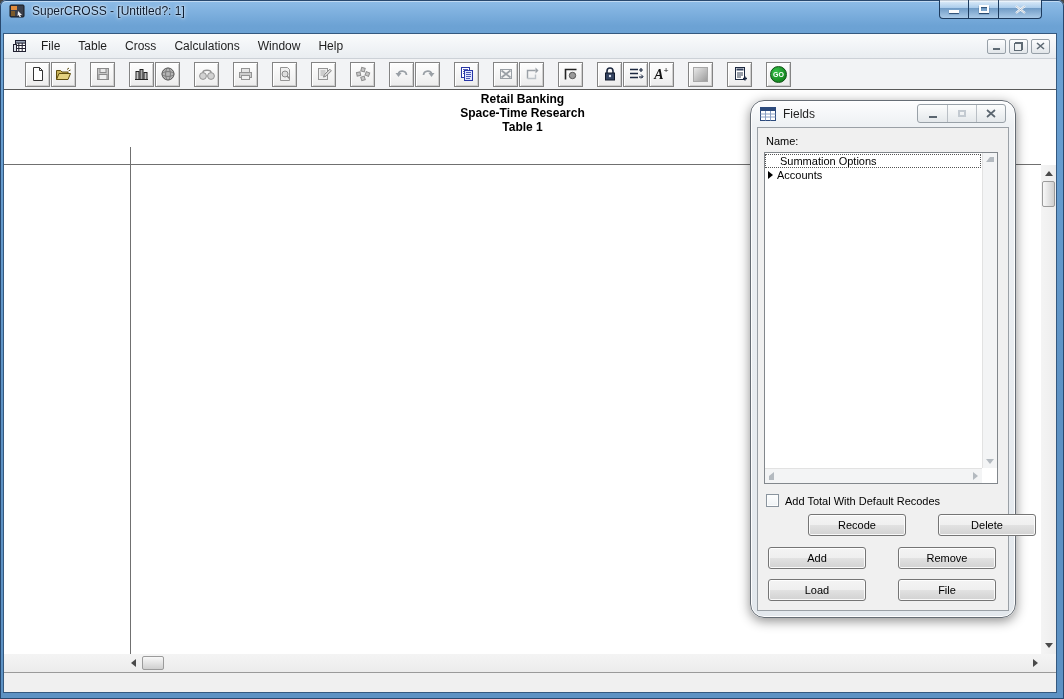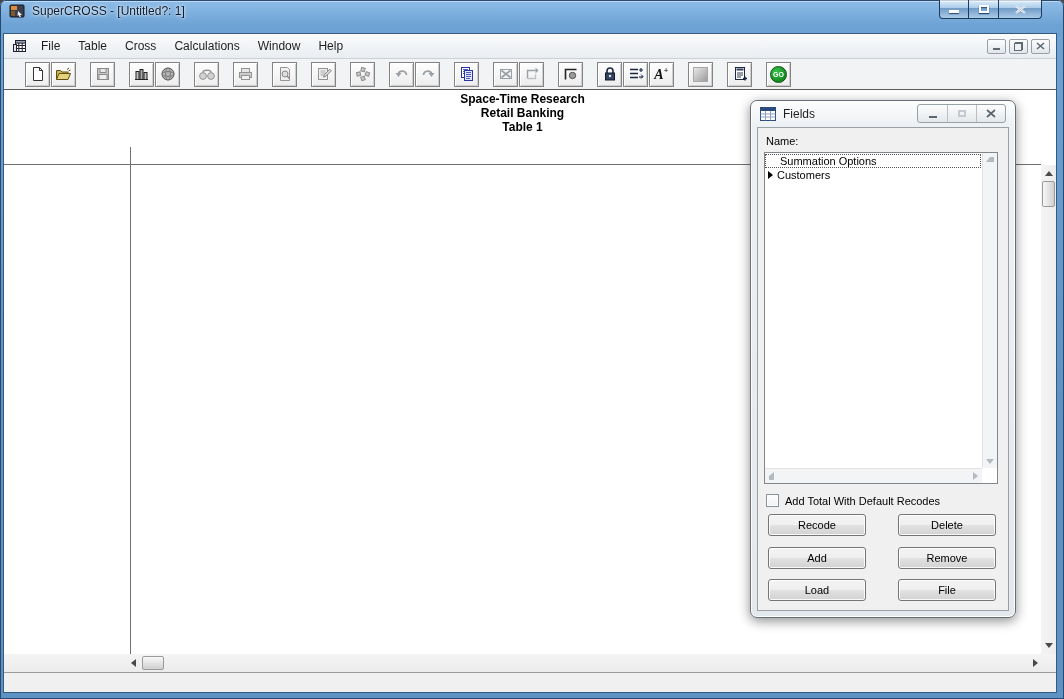--- a/index.html
+++ b/index.html
@@ -99,21 +99,21 @@
   .hthumb { width:22px; height:14px; margin-left:6px; background:linear-gradient(180deg,#f8f8f8,#cfcfcf); border:1px solid #9b9b9b; border-radius:2px; }
   .htrack { flex:1; }
   .hcorner { width:18px; flex:none; }
 
   .statusbar { height:20px; flex:none; background:#f0f0f0; border-top:1px solid #9a9a9a; }
 
   
   .fields-dialog {
     position:absolute; left:750px; top:100px; width:266px; height:518px; z-index:10;
     background:linear-gradient(180deg,#fdfdfe 0%, #eef1f4 24px, #e3e8ed 100%);
-    border:1px solid #666d75; border-radius:7px;
+    border:1px solid #666d75; border-radius:14px;
     box-shadow:0 3px 12px rgba(0,0,0,.45), inset 0 0 0 1px rgba(255,255,255,.9);
   }
   .dlg-titlebar { height:26px; display:flex; align-items:center; padding:0 9px; font-size:12px; color:#1f1f1f; }
   .dlg-icon { width:16px; height:14px; margin-right:7px; }
   .dlg-controls { margin-left:auto; align-self:flex-start; margin-top:3px; display:flex; border:1px solid #99a1a8; border-radius:3px; overflow:hidden;
                   background:linear-gradient(180deg,#fcfdfd,#e4e8eb); }
   .dlgbtn { width:29px; height:17px; display:flex; align-items:center; justify-content:center; }
   .dlgbtn + .dlgbtn { border-left:1px solid #b9bfc5; }
   .glyph-dmin { width:8px; height:2px; background:#5b6670; margin-top:6px; }
   .glyph-dmax { width:8px; height:7px; border:2px solid #c3cad1; }
@@ -134,21 +134,21 @@
   .checkbox-row { position:absolute; left:8px; top:366px; display:flex; align-items:center; gap:6px; font-size:11px; color:#000; }
   .cb { width:13px; height:13px; background:linear-gradient(180deg,#fefefe,#eef2f5); border:1px solid #8a949e; box-shadow:inset 0 0 0 1px #fcfdfd; }
 
   .dbtn {
     position:absolute; width:98px; height:22px; font-family:inherit; font-size:11px; color:#000; text-align:center;
     border:1px solid #757575; border-radius:3px;
     background:linear-gradient(180deg,#f4f4f4 0%,#efefef 50%,#e2e2e2 50%,#d2d2d2 100%);
     box-shadow:inset 0 0 0 1px rgba(255,255,255,.85);
   }
   .dbtn.c1 { left:10px; } .dbtn.c2 { left:140px; }
-  .dbtn.r1 { top:386px; } .dbtn.r2 { top:419px; } .dbtn.r3 { top:451px; }
+  .dbtn.r1 { top:386px;margin-left:40px; } .dbtn.r2 { top:419px; } .dbtn.r3 { top:451px; }
 </style>
 </head>
 <body>
 
 <div class="window">
 
   <div class="titlebar">
     <span class="app-icon">
       <svg width="17" height="16" viewBox="0 0 17 16">
         <rect x="1" y="2" width="14" height="12" rx="1" fill="#3a3f4b" stroke="#15181f"></rect>
@@ -395,22 +395,22 @@
       <div class="tgroup">
         <button class="tbtn">
           <span class="go-circle">GO</span>
         </button>
       </div>
 
     </div>
 
     <div class="docarea">
       <div class="heading">
+        <div>Retail Banking</div>
         <div>Space-Time Research</div>
-        <div>Retail Banking</div>
         <div>Table 1</div>
       </div>
       <div class="vline"></div>
       <div class="hline"></div>
 
       <div class="vscroll">
         <span class="tri tri-up"></span>
         <span class="vthumb"></span>
         <span class="vspacer"></span>
         <span class="tri tri-down"></span>
@@ -457,21 +457,21 @@
     <div class="dlg-client">
       <div class="name-label">Name:</div>
 
       <div class="listbox">
         <div class="list-items">
           <div class="list-item selected">
             <span>Summation Options</span>
           </div>
           <div class="list-item">
             <span class="item-tri"></span>
-            <span>Customers</span>
+            <span>Accounts</span>
           </div>
         </div>
         <div class="list-vscroll">
           <span class="tri tri-up dis"></span>
           <span class="tri tri-down dis"></span>
         </div>
         <div class="list-hscroll">
           <span class="tri tri-left dis"></span>
           <span class="tri tri-right dis"></span>
         </div>

